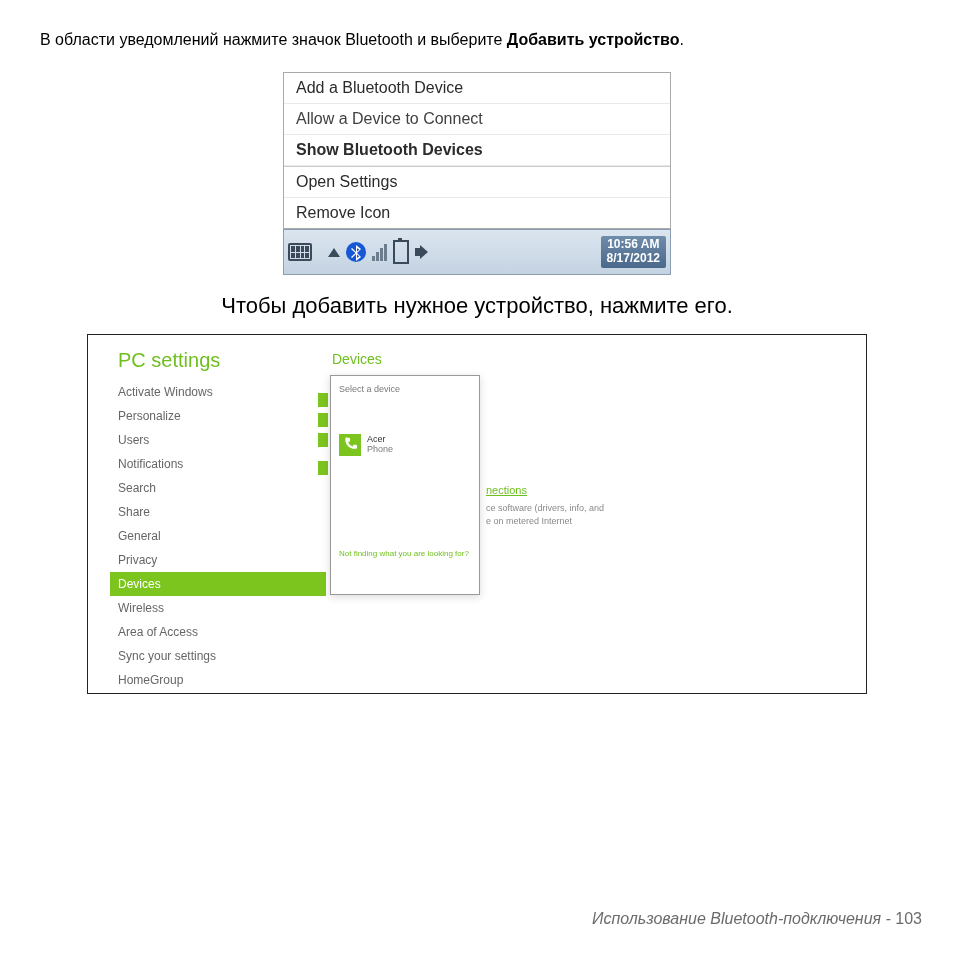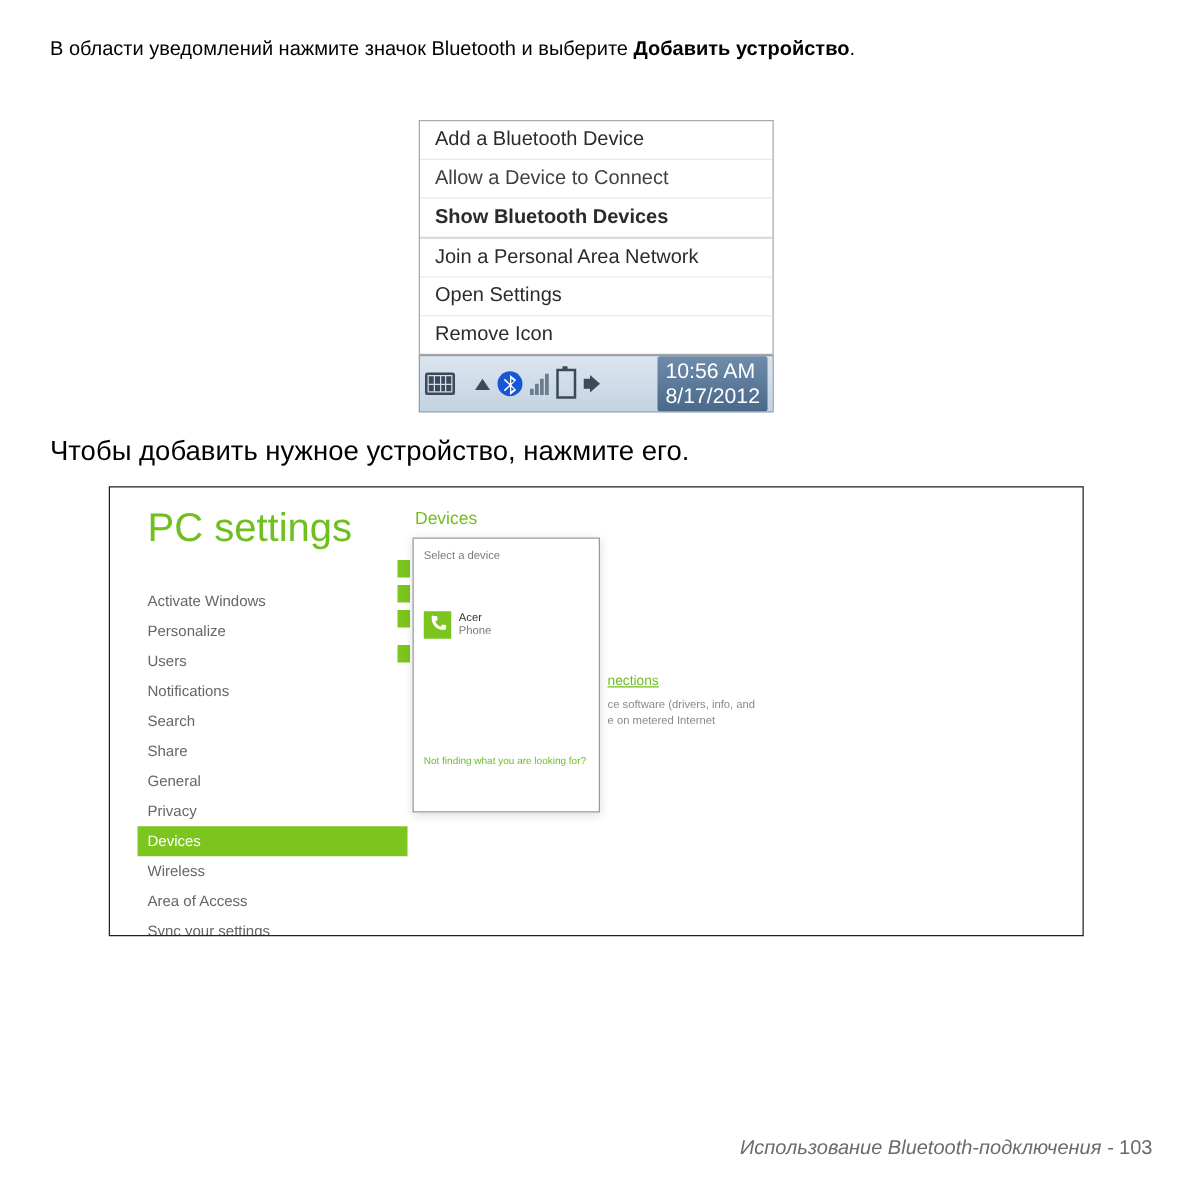--- a/index.html
+++ b/index.html
@@ -22,32 +22,32 @@
     font-size: 16px;
     line-height: 1.5;
     text-align: justify;
     margin: 0 0 20px 0;
   }
   .para1 .bold { font-weight: 700; }
   .para2 {
     font-size: 22px;
     line-height: 1.5;
     margin: 14px 0 12px 0;
+    text-align: center;
   }
 
   
   .shot1-wrap {
     display: flex;
     justify-content: center;
   }
   .shot1 {
-    width: 284px;
+    width: 388px;
     border: 0;
     box-sizing: border-box;
-    margin-top: 24px;
   }
   .ctx-menu {
     background: #fff;
     border: 1px solid #aaa;
     border-bottom: none;
   }
   .ctx-item {
     padding: 6px 12px;
     font-size: 16px;
     color: #2b2b2b;
@@ -118,26 +118,27 @@
   .taskbar .vol::before {
     content:""; position:absolute; left:0; top:4px; width:5px; height:8px; background:#3a4a5a;
   }
   .taskbar .vol::after {
     content:""; position:absolute; left:5px; top:1px; width:0; height:0;
     border-top:7px solid transparent; border-bottom:7px solid transparent; border-left:8px solid #3a4a5a;
   }
   .taskbar .clock {
     margin-left: auto;
     color: #fff;
-    font-size: 17px;
-    text-align: left;
+    font-size: 12px;
+    text-align: center;
     line-height: 1.15;
     padding: 2px 6px;
     background: linear-gradient(#6f8cab, #4a688a);
     border-radius: 2px;
+    font-weight: bold;
   }
 
   
   .shot2 {
     width: 780px;
     margin: 0 auto;
     border: 1px solid #222;
     height: 360px;
     position: relative;
     background: #fff;
@@ -147,23 +148,23 @@
   .pcs-left {
     position: absolute;
     left: 0; top: 0; bottom: 0;
     width: 230px;
     padding: 14px 0 0 30px;
     box-sizing: border-box;
   }
   .pcs-title {
     font-family: "Segoe UI Light","Segoe UI",Arial,sans-serif;
     font-weight: 300;
-    font-size: 32px;
+    font-size: 20px;
     color: #6fbf1f;
-    margin-bottom: 28px;
+    margin-bottom: 8px;
   }
   .pcs-item {
     font-size: 12px;
     color: #666;
     padding: 5px 8px;
     margin-left: -8px;
     width: 200px;
   }
   .pcs-item.active {
     background: #7cc51e;
@@ -259,21 +260,20 @@
     <span>В области уведомлений нажмите значок Bluetooth и выберите </span><span class="bold">Добавить устройство</span><span>.</span>
   </p>
 
   <div class="shot1-wrap">
     <div class="shot1">
       <div class="ctx-menu">
         <div class="ctx-item">Add a Bluetooth Device</div>
         <div class="ctx-item disabled">Allow a Device to Connect</div>
         <div class="ctx-item emph">Show Bluetooth Devices</div>
         <div class="ctx-sep"></div>
-        <div class="ctx-item">Join a Personal Area Network</div>
         <div class="ctx-item">Open Settings</div>
         <div class="ctx-item">Remove Icon</div>
       </div>
       <div class="taskbar">
         <div class="kbd-icon">
           <span></span>
             <span></span>
             <span></span>
             <span></span>
           <span></span>

